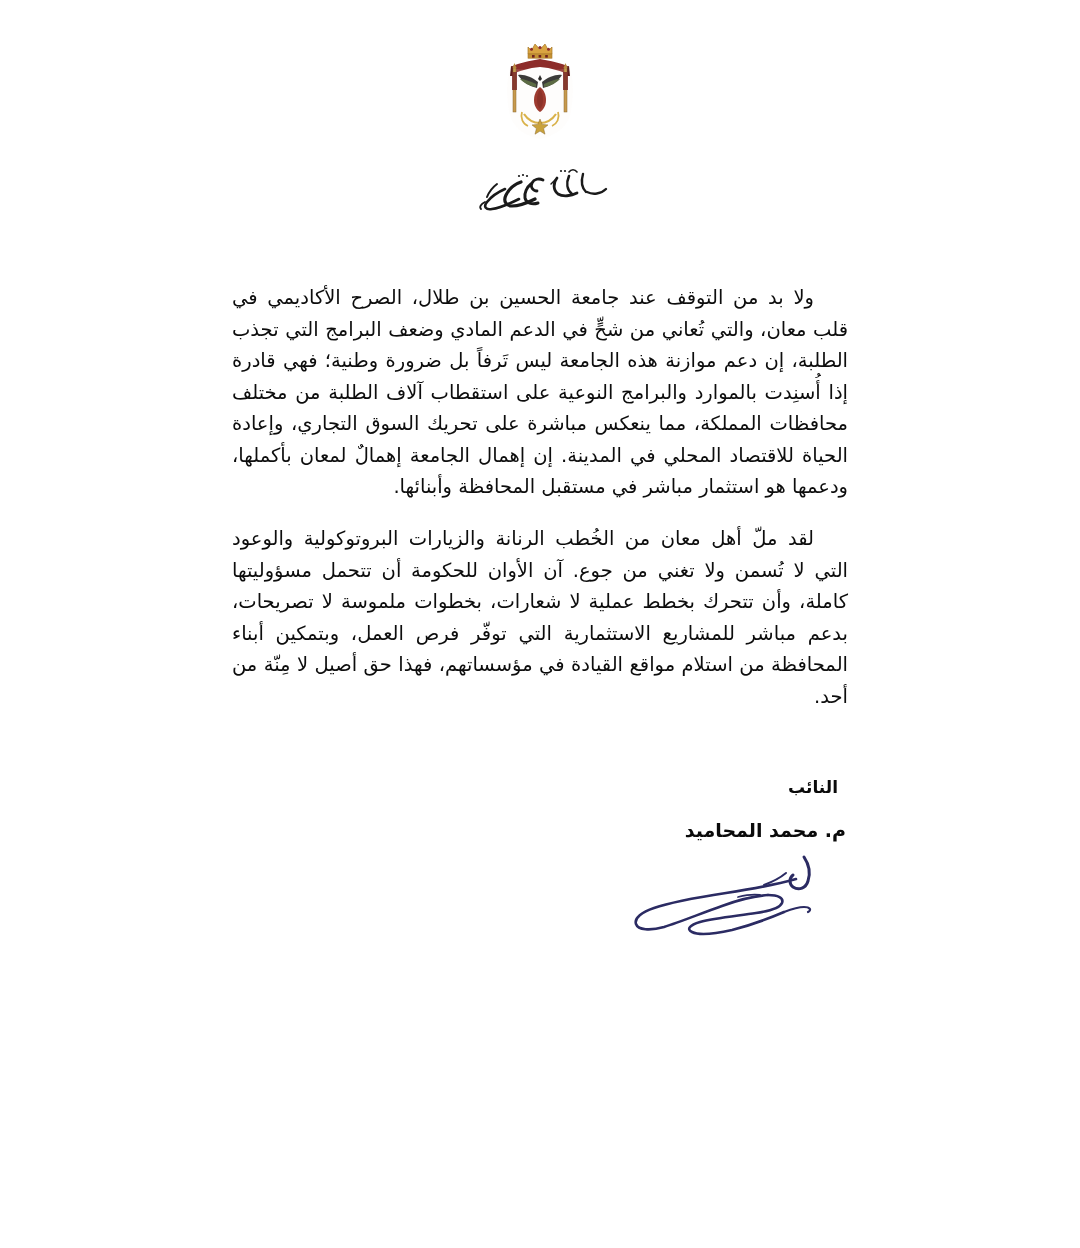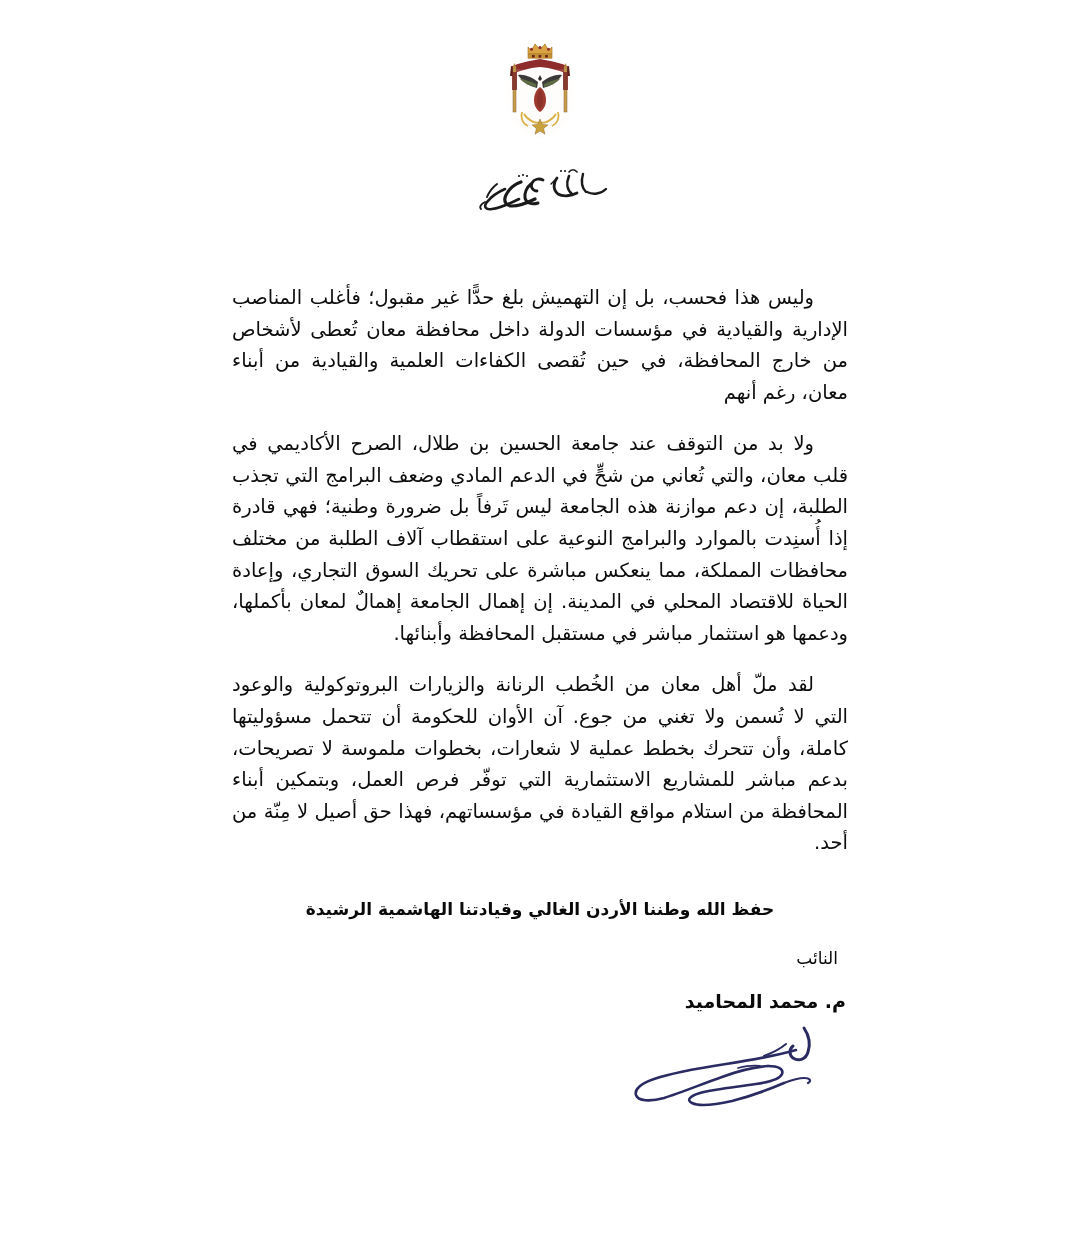--- a/index.html
+++ b/index.html
@@ -80,21 +80,21 @@
     margin: 0 auto;
     width: 760px;
     padding-top: 26px;
     direction: rtl;
     text-align: right;
     padding-right: 74px;
     box-sizing: border-box;
   }
   .signature-role {
     font-size: 17px;
-    font-weight: normal;
+    font-weight: bold;
     margin-bottom: 22px;
     padding-right: 8px;
     color: #0a0a0a;
   }
   .signature-name {
     font-size: 19px;
     font-weight: bold;
     margin-bottom: 18px;
     color: #0a0a0a;
   }
@@ -183,27 +183,25 @@
       <circle cx="54" cy="14" r="1.1" fill="#1a1a1a" stroke="none"></circle>
       <circle cx="58" cy="13" r="1.1" fill="#1a1a1a" stroke="none"></circle>
       <circle cx="62" cy="14" r="1.1" fill="#1a1a1a" stroke="none"></circle>
       <path d="M20 40 C16 42 14 45 16 47" stroke-width="1.8"></path>
       <path d="M86 22 L90 18" stroke-width="1.4"></path>
     </g>
   </svg>
 </header>
 
 <main class="letter-body">
-  <p class="para">وليس هذا فحسب، بل إن التهميش بلغ حدًّا غير مقبول؛ فأغلب المناصب الإدارية والقيادية في مؤسسات الدولة داخل محافظة معان تُعطى لأشخاص من خارج المحافظة، في حين تُقصى الكفاءات العلمية والقيادية من أبناء معان، رغم أنهم</p>
   <p class="para">ولا بد من التوقف عند جامعة الحسين بن طلال، الصرح الأكاديمي في قلب معان، والتي تُعاني من شحٍّ في الدعم المادي وضعف البرامج التي تجذب الطلبة، إن دعم موازنة هذه الجامعة ليس تَرفاً بل ضرورة وطنية؛ فهي قادرة إذا أُسنِدت بالموارد والبرامج النوعية على استقطاب آلاف الطلبة من مختلف محافظات المملكة، مما ينعكس مباشرة على تحريك السوق التجاري، وإعادة الحياة للاقتصاد المحلي في المدينة. إن إهمال الجامعة إهمالٌ لمعان بأكملها، ودعمها هو استثمار مباشر في مستقبل المحافظة وأبنائها.</p>
   <p class="para">لقد ملّ أهل معان من الخُطب الرنانة والزيارات البروتوكولية والوعود التي لا تُسمن ولا تغني من جوع. آن الأوان للحكومة أن تتحمل مسؤوليتها كاملة، وأن تتحرك بخطط عملية لا شعارات، بخطوات ملموسة لا تصريحات، بدعم مباشر للمشاريع الاستثمارية التي توفّر فرص العمل، وبتمكين أبناء المحافظة من استلام مواقع القيادة في مؤسساتهم، فهذا حق أصيل لا مِنّة من أحد.</p>
 </main>
 
 <section class="closing">
-  <div class="closing-line">حفظ الله وطننا الأردن الغالي وقيادتنا الهاشمية الرشيدة</div>
 </section>
 
 <section class="signature-block">
   <div class="signature-role">النائب</div>
   <div class="signature-name">م. محمد المحاميد</div>
   <svg class="signature-mark" viewBox="0 0 250 92" aria-hidden="true">
     <g fill="none" stroke="#2b2b63" stroke-linecap="round" stroke-linejoin="round">
       <path d="M186 4 C190 10 193 19 190 28 C188 35 181 38 175 34 C171 31 171 25 175 22" stroke-width="3"></path>
       <path d="M178 26 C160 31 134 36 108 40 C82 44 56 48 36 55 C24 59 16 65 18 71 C20 77 32 78 46 74 C62 69 84 60 104 53 C120 47 136 43 150 42" stroke-width="2.6"></path>
       <path d="M150 42 C160 42 166 45 164 50 C162 55 152 58 138 60 C118 63 96 65 82 69 C72 72 68 76 74 79 C80 82 96 81 114 77 C134 72 152 65 166 59" stroke-width="2.6"></path>

